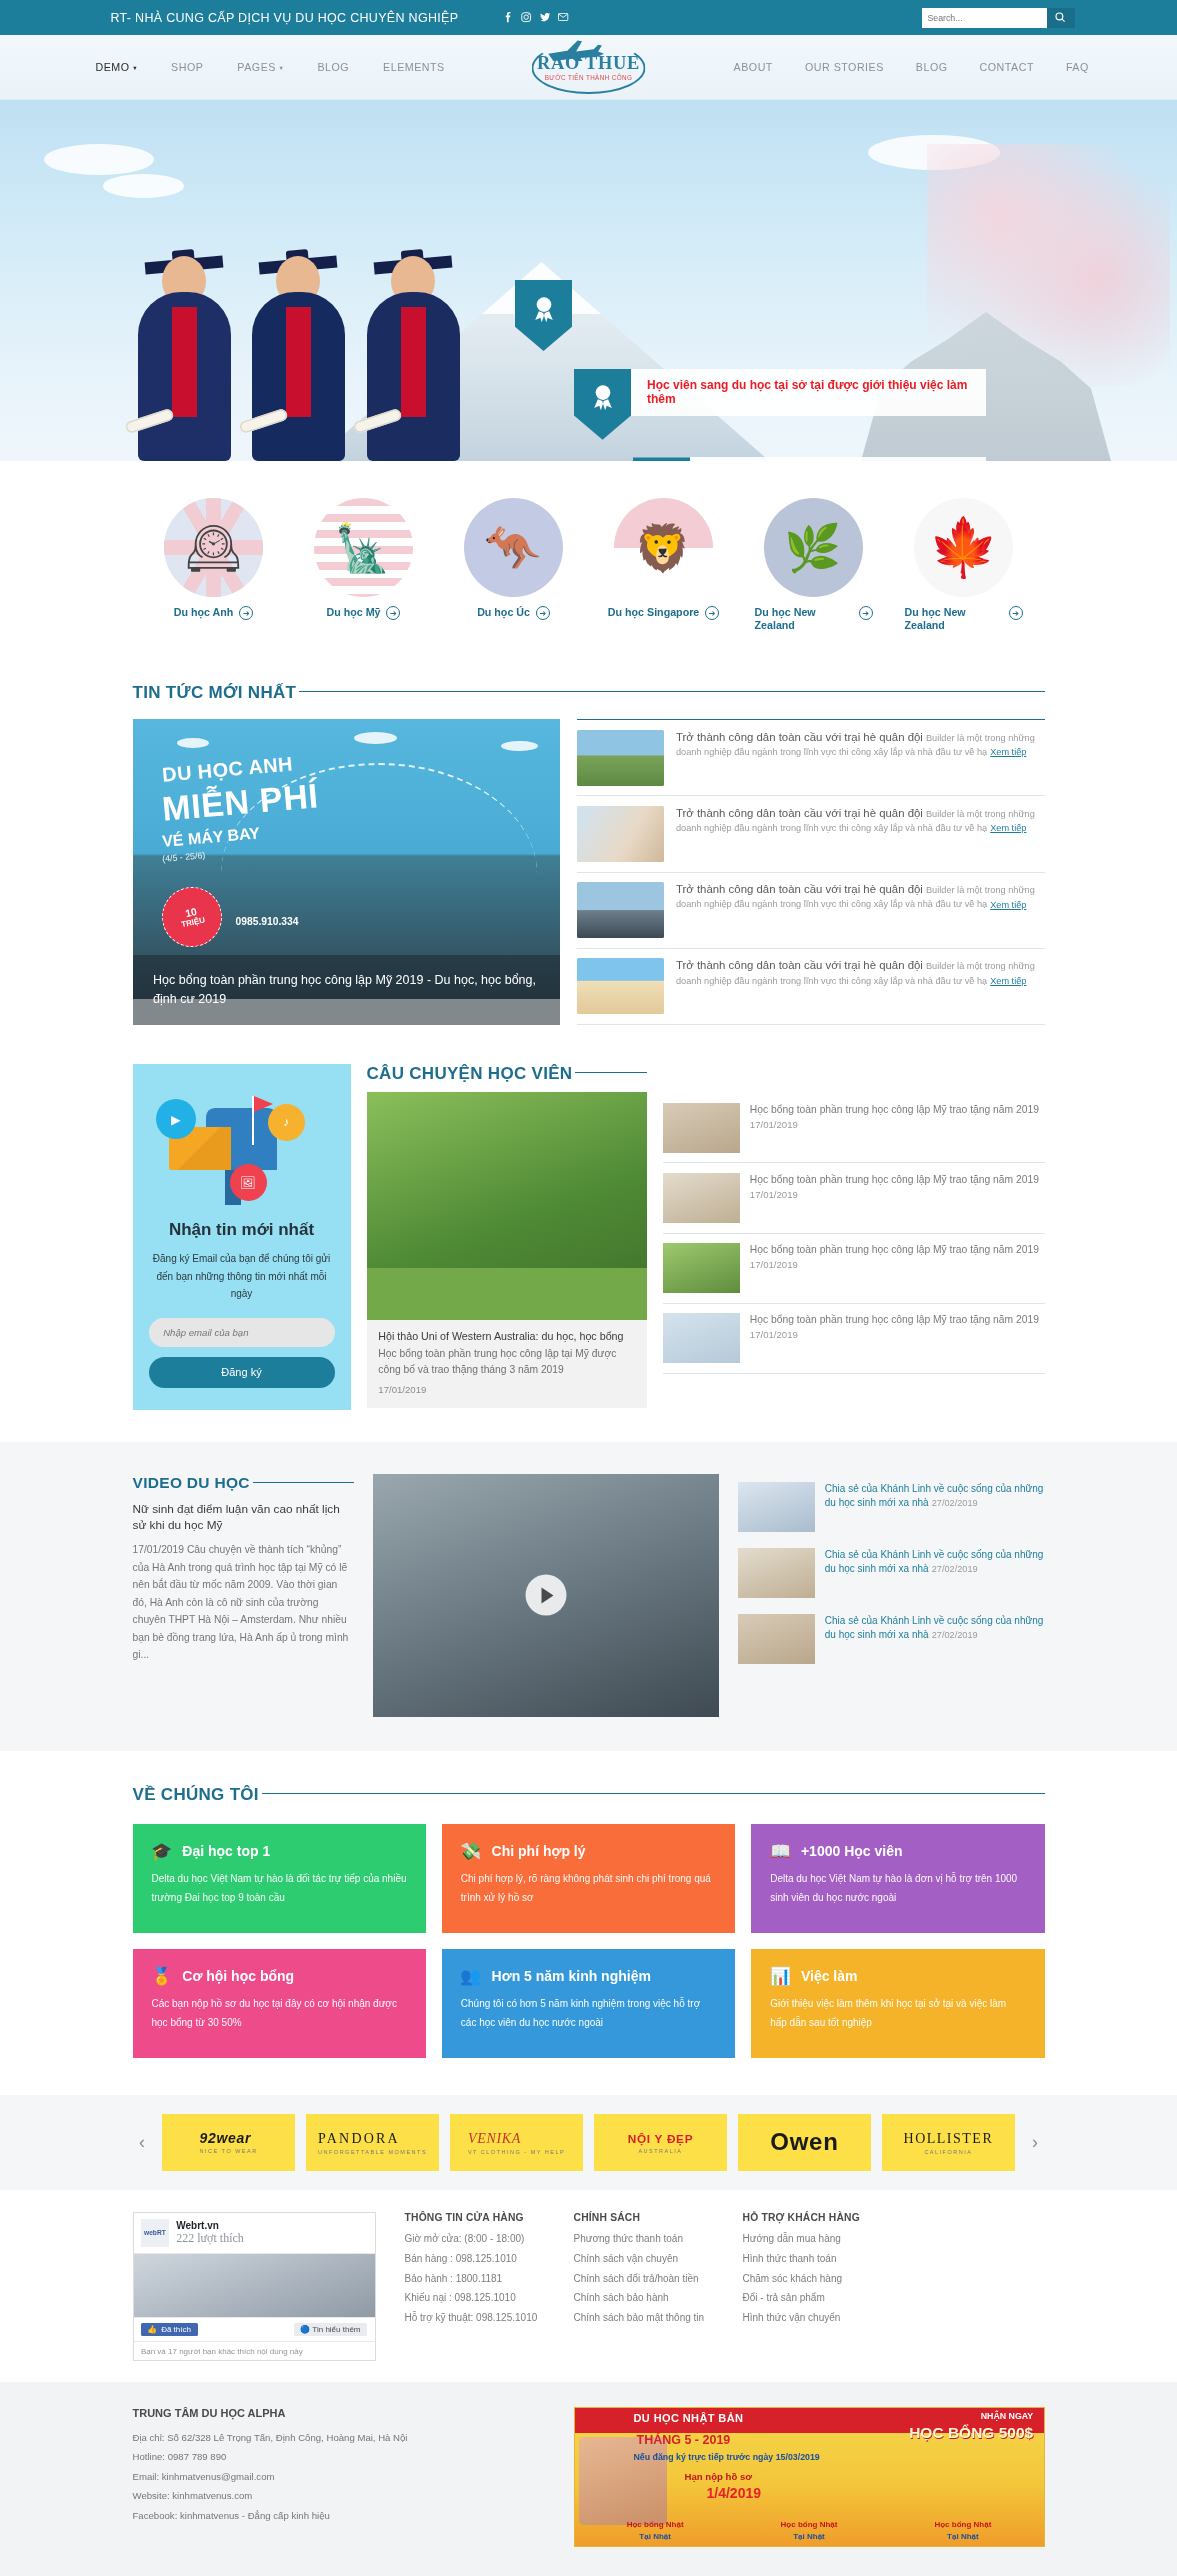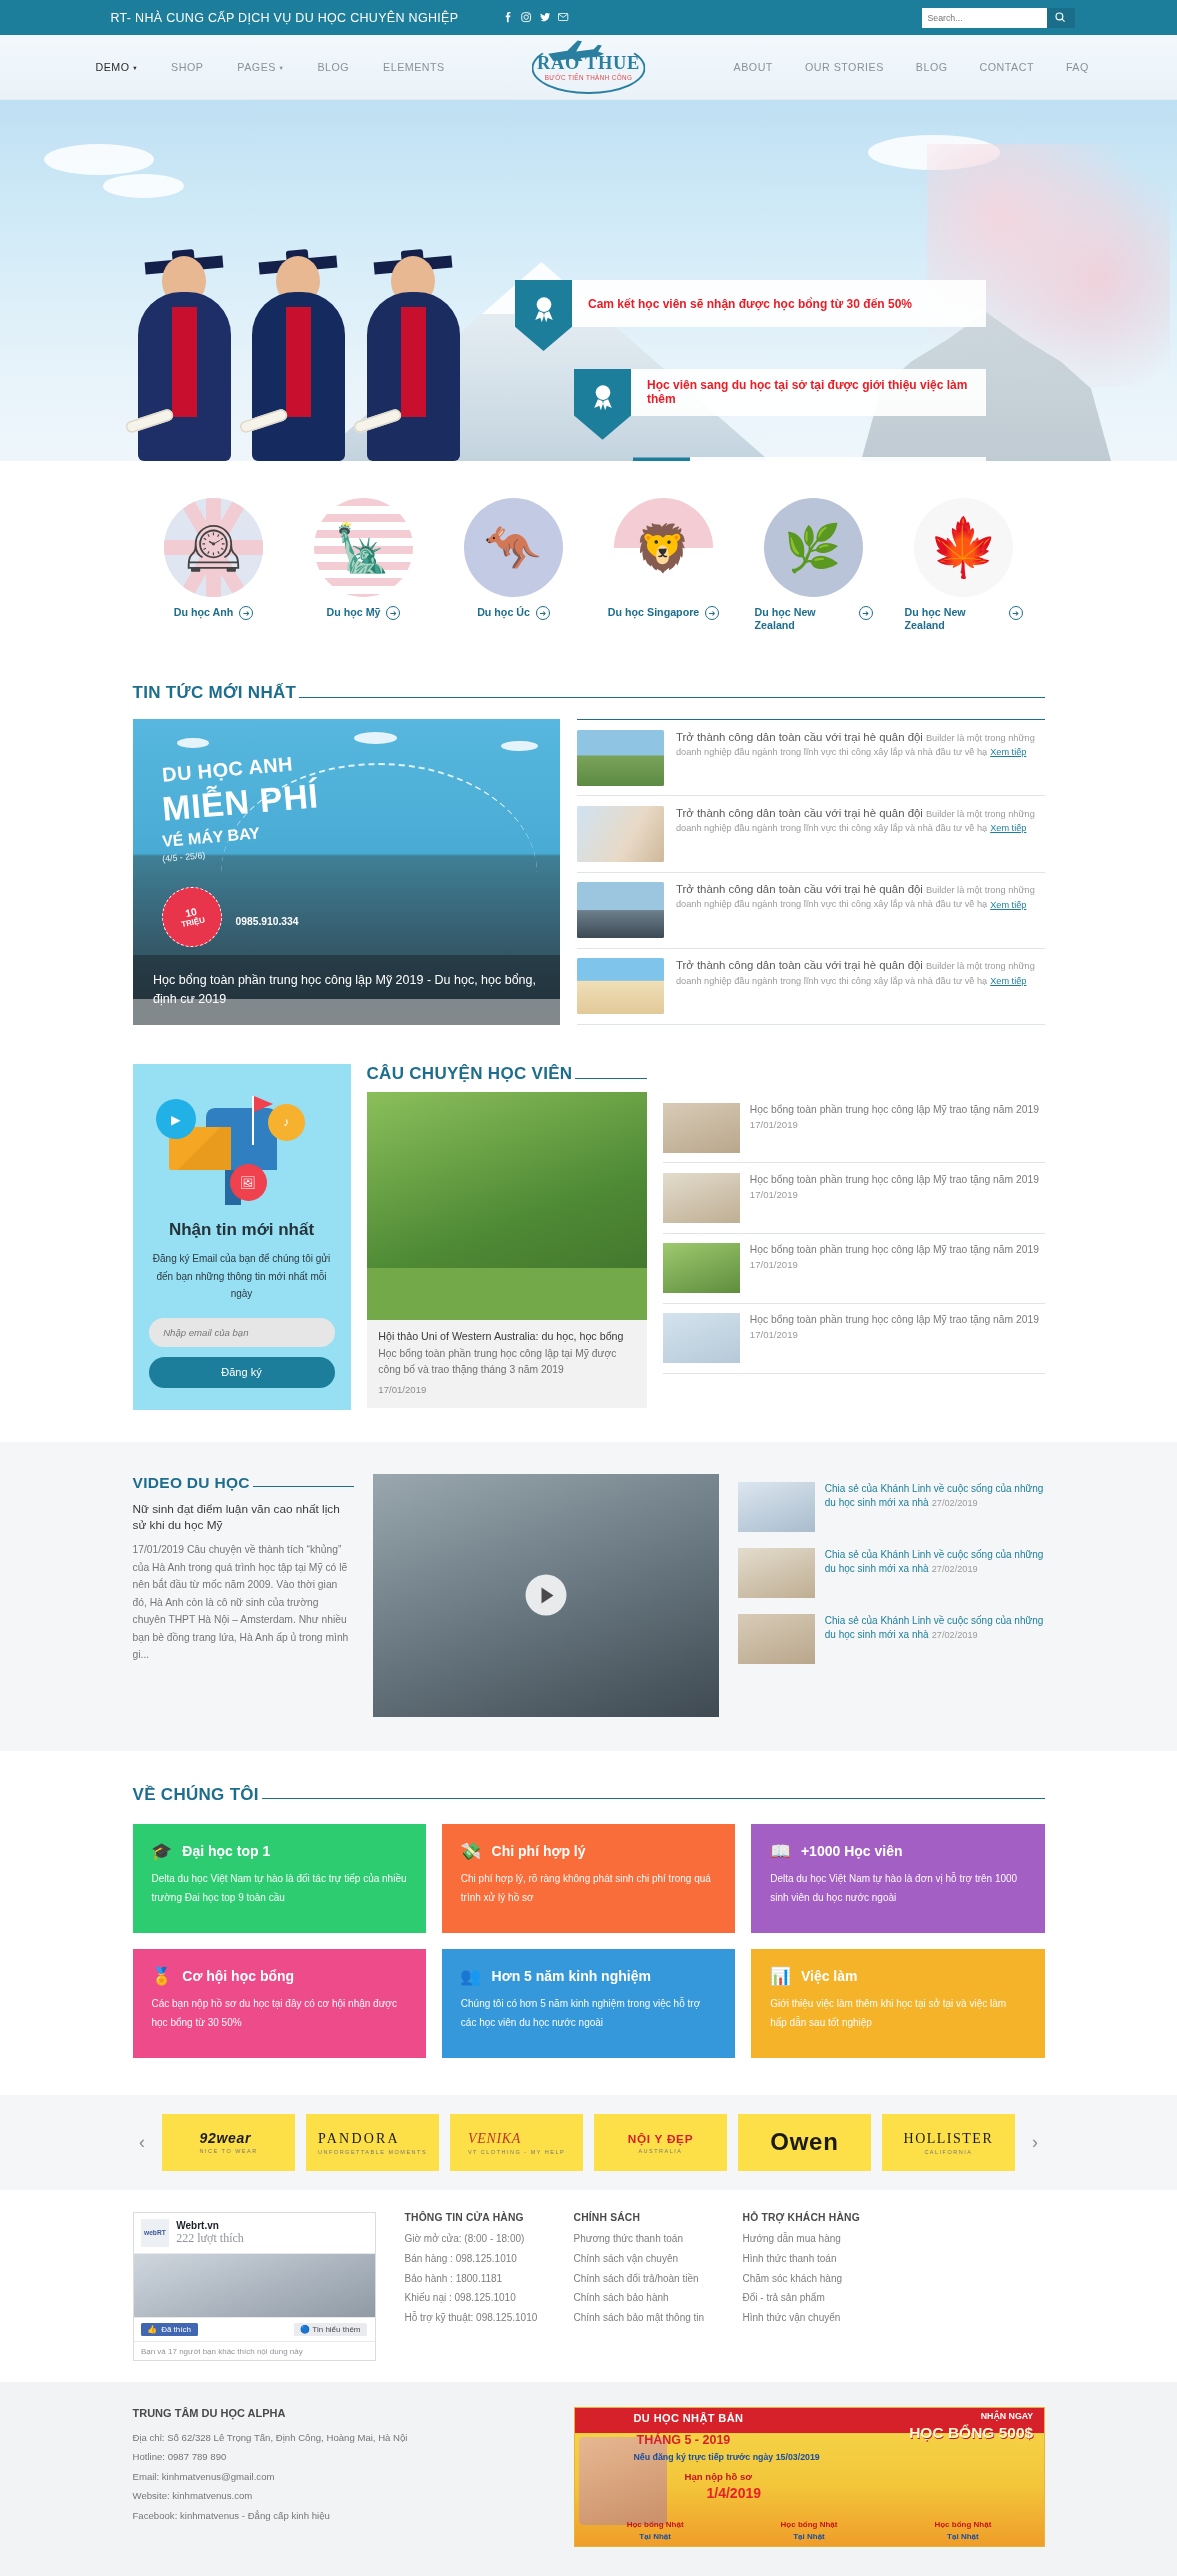--- a/index.html
+++ b/index.html
@@ -200,21 +200,21 @@
       linear-gradient(60deg, transparent 45%, #f2ccd3 45%, #f2ccd3 55%, transparent 55%),
       linear-gradient(-60deg, transparent 45%, #f2ccd3 45%, #f2ccd3 55%, transparent 55%),
       linear-gradient(0deg, transparent 42%, #f2ccd3 42%, #f2ccd3 58%, transparent 58%),
       linear-gradient(90deg, transparent 42%, #f2ccd3 42%, #f2ccd3 58%, transparent 58%),
       #dfe5f1;
   }
   .flag-half-red { position:absolute; top:0; left:0; right:0; height:50%; background:#f3cdd3; }
   .flag-maple { position:absolute; inset:0; display:flex; align-items:center; justify-content:center; font-size:57px; color:#f3cdd3; }
 
   
-  .sec-head { display: flex; align-items: center; gap: 0; margin-bottom: 16px; }
+  .sec-head { display: flex; align-items: flex-start; gap: 0; margin-bottom: 16px; }
   .sec-head h2 {
     color: #1d6e8e; font-size: 17px; font-weight: 700; letter-spacing: 0.3px;
     white-space: nowrap; text-transform: uppercase;
   }
   .sec-head .line { flex: 1; height: 0.7px; background: #1d6e8e; margin-left: 2.9px; margin-top: 8px; }
 
   
   .news { padding: 16px 0 29px; }
   .news-grid { display: flex; gap: 17.7px; }
   .news-feature { width: 427px; position: relative; }
@@ -512,21 +512,20 @@
     </div>
 
     <div class="hero-points">
       <div class="hp">
         <div class="hp-badge">
           <svg width="22" height="28" viewBox="0 0 30 38" fill="#fff">
               <circle cx="15" cy="13" r="10"></circle>
               <path d="M8 22l-5 12 7-3 2 6 4-12zM22 22l5 12-7-3-2 6-4-12z"></path>
             </svg>
         </div>
-        <div class="hp-text">Cam kết học viên sẽ nhận được học bổng từ 30 đến 50%</div>
       </div>
       <div class="hp">
         <div class="hp-badge">
           <svg width="22" height="28" viewBox="0 0 30 38" fill="#fff">
               <circle cx="15" cy="13" r="10"></circle>
               <path d="M8 22l-5 12 7-3 2 6 4-12zM22 22l5 12-7-3-2 6-4-12z"></path>
             </svg>
         </div>
         <div class="hp-text">Học viên sang du học tại sở tại được giới thiệu việc làm thêm</div>
       </div>

